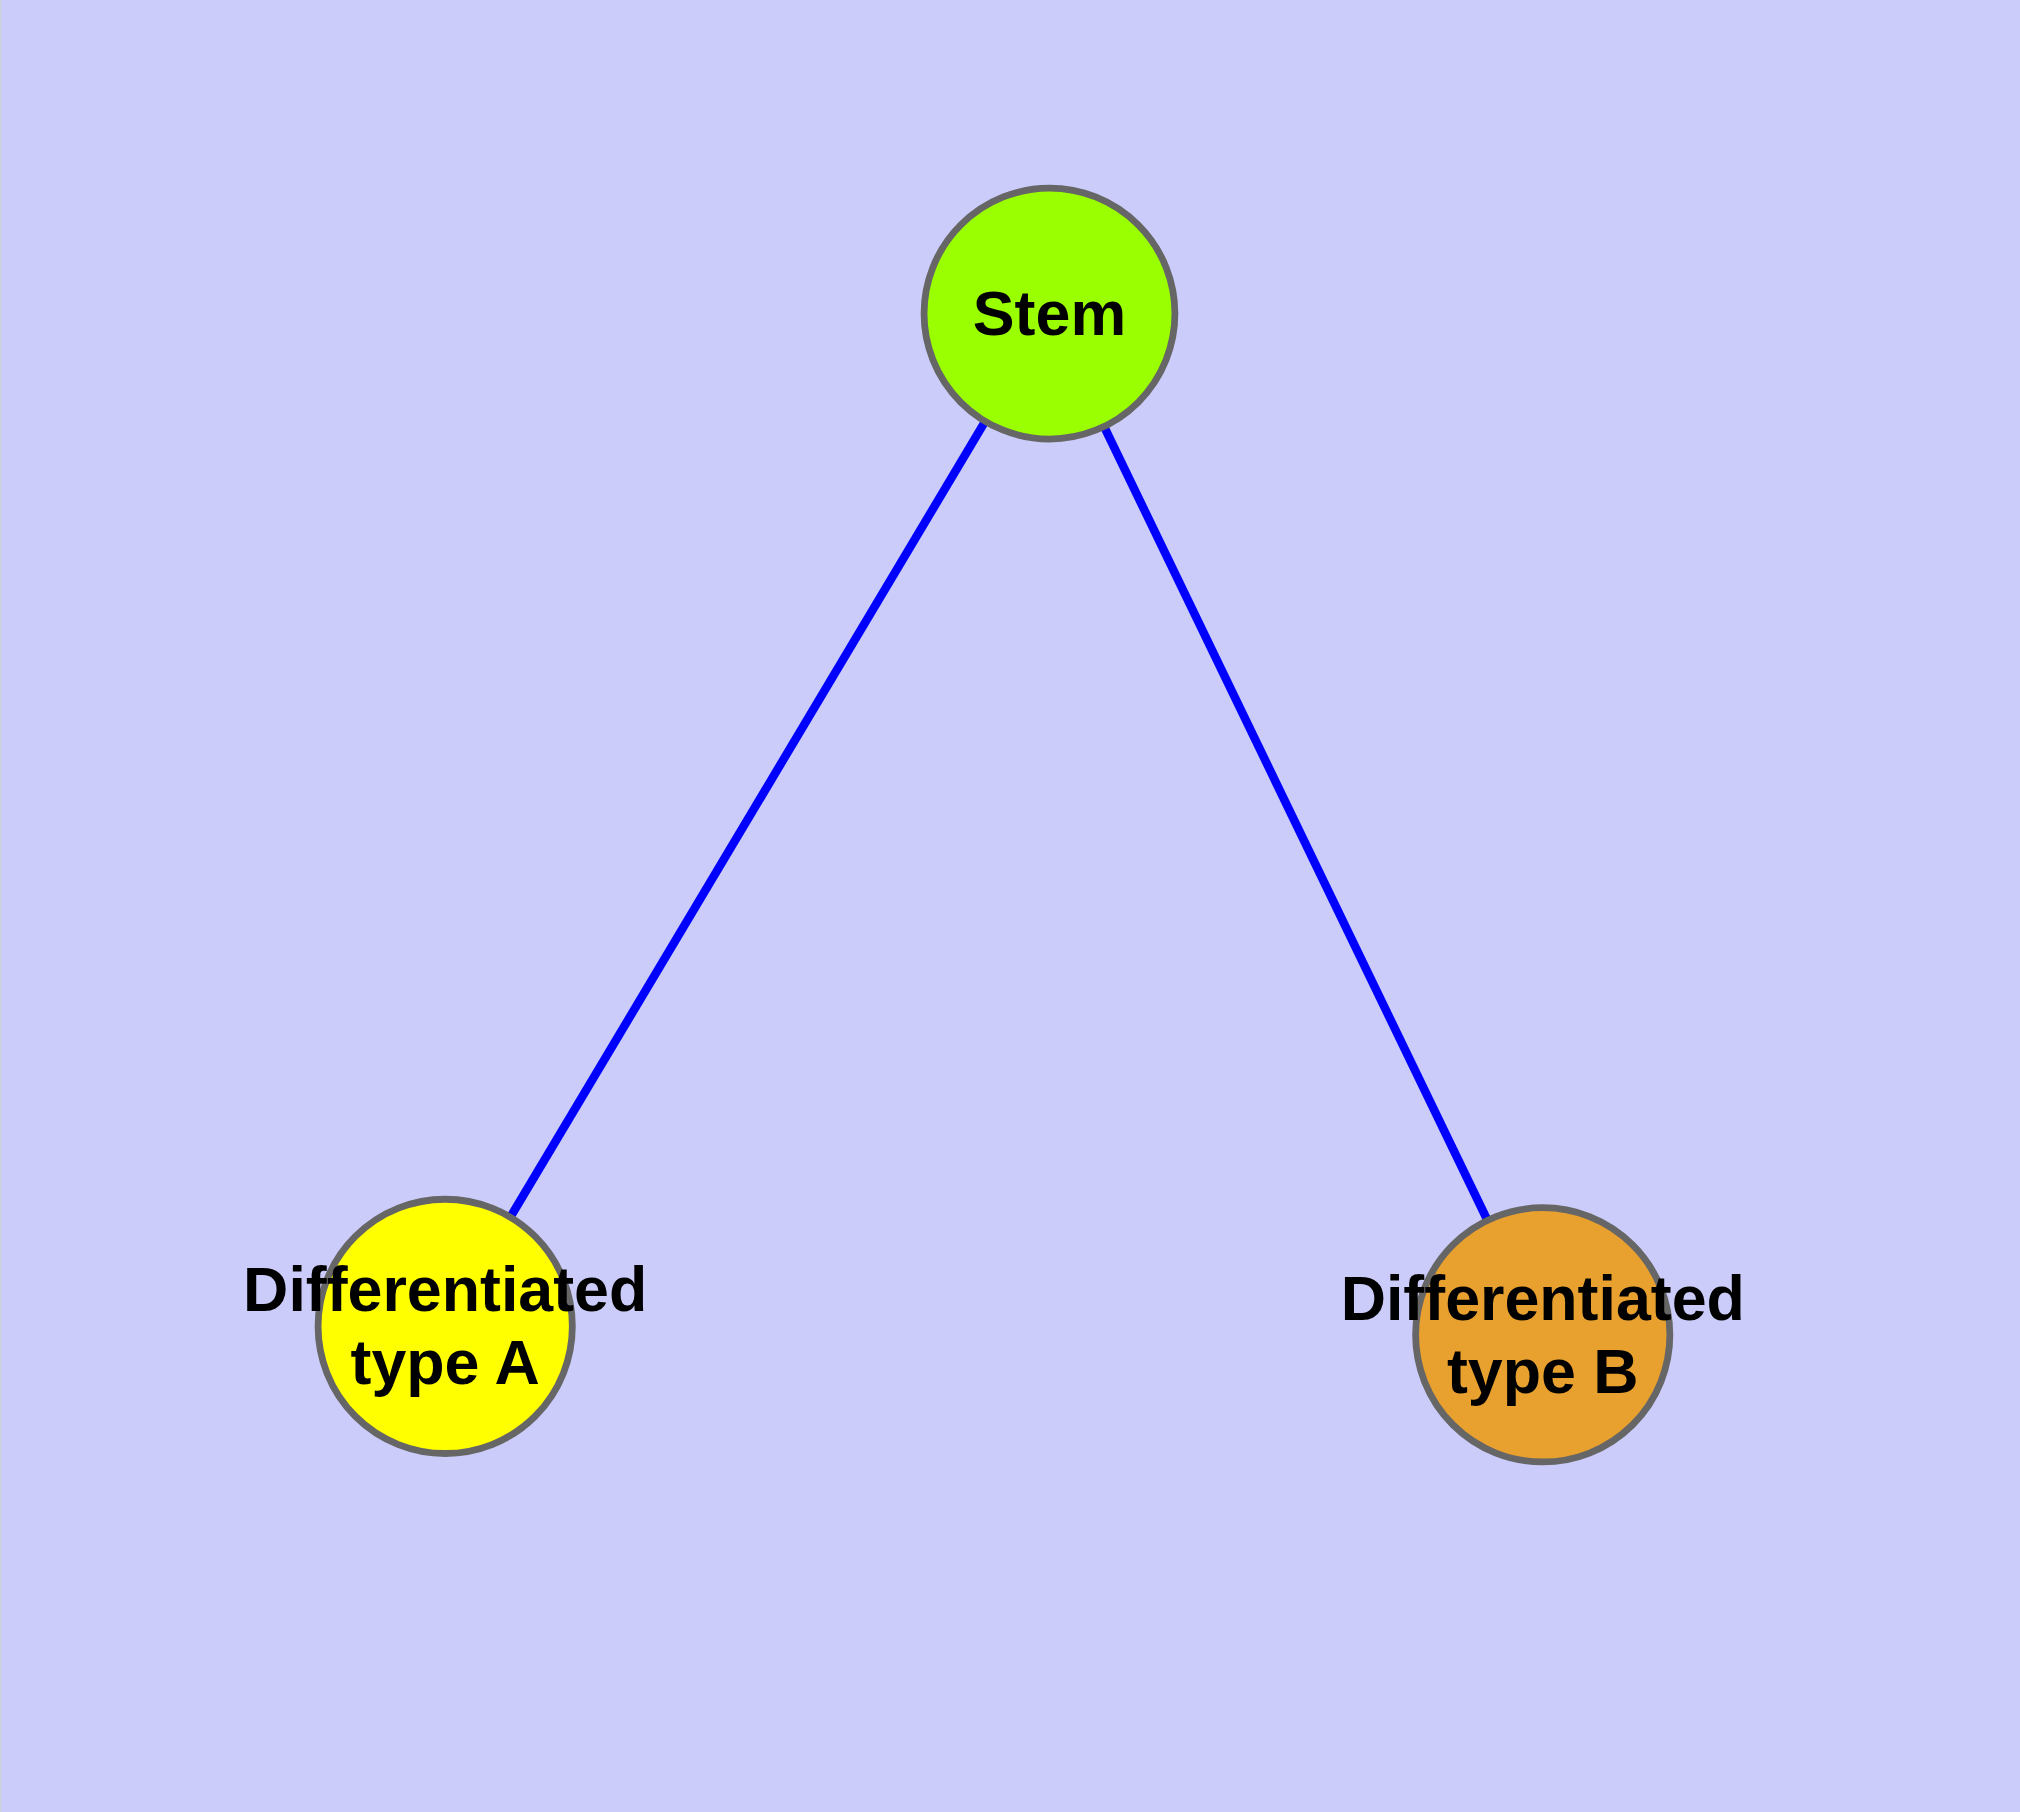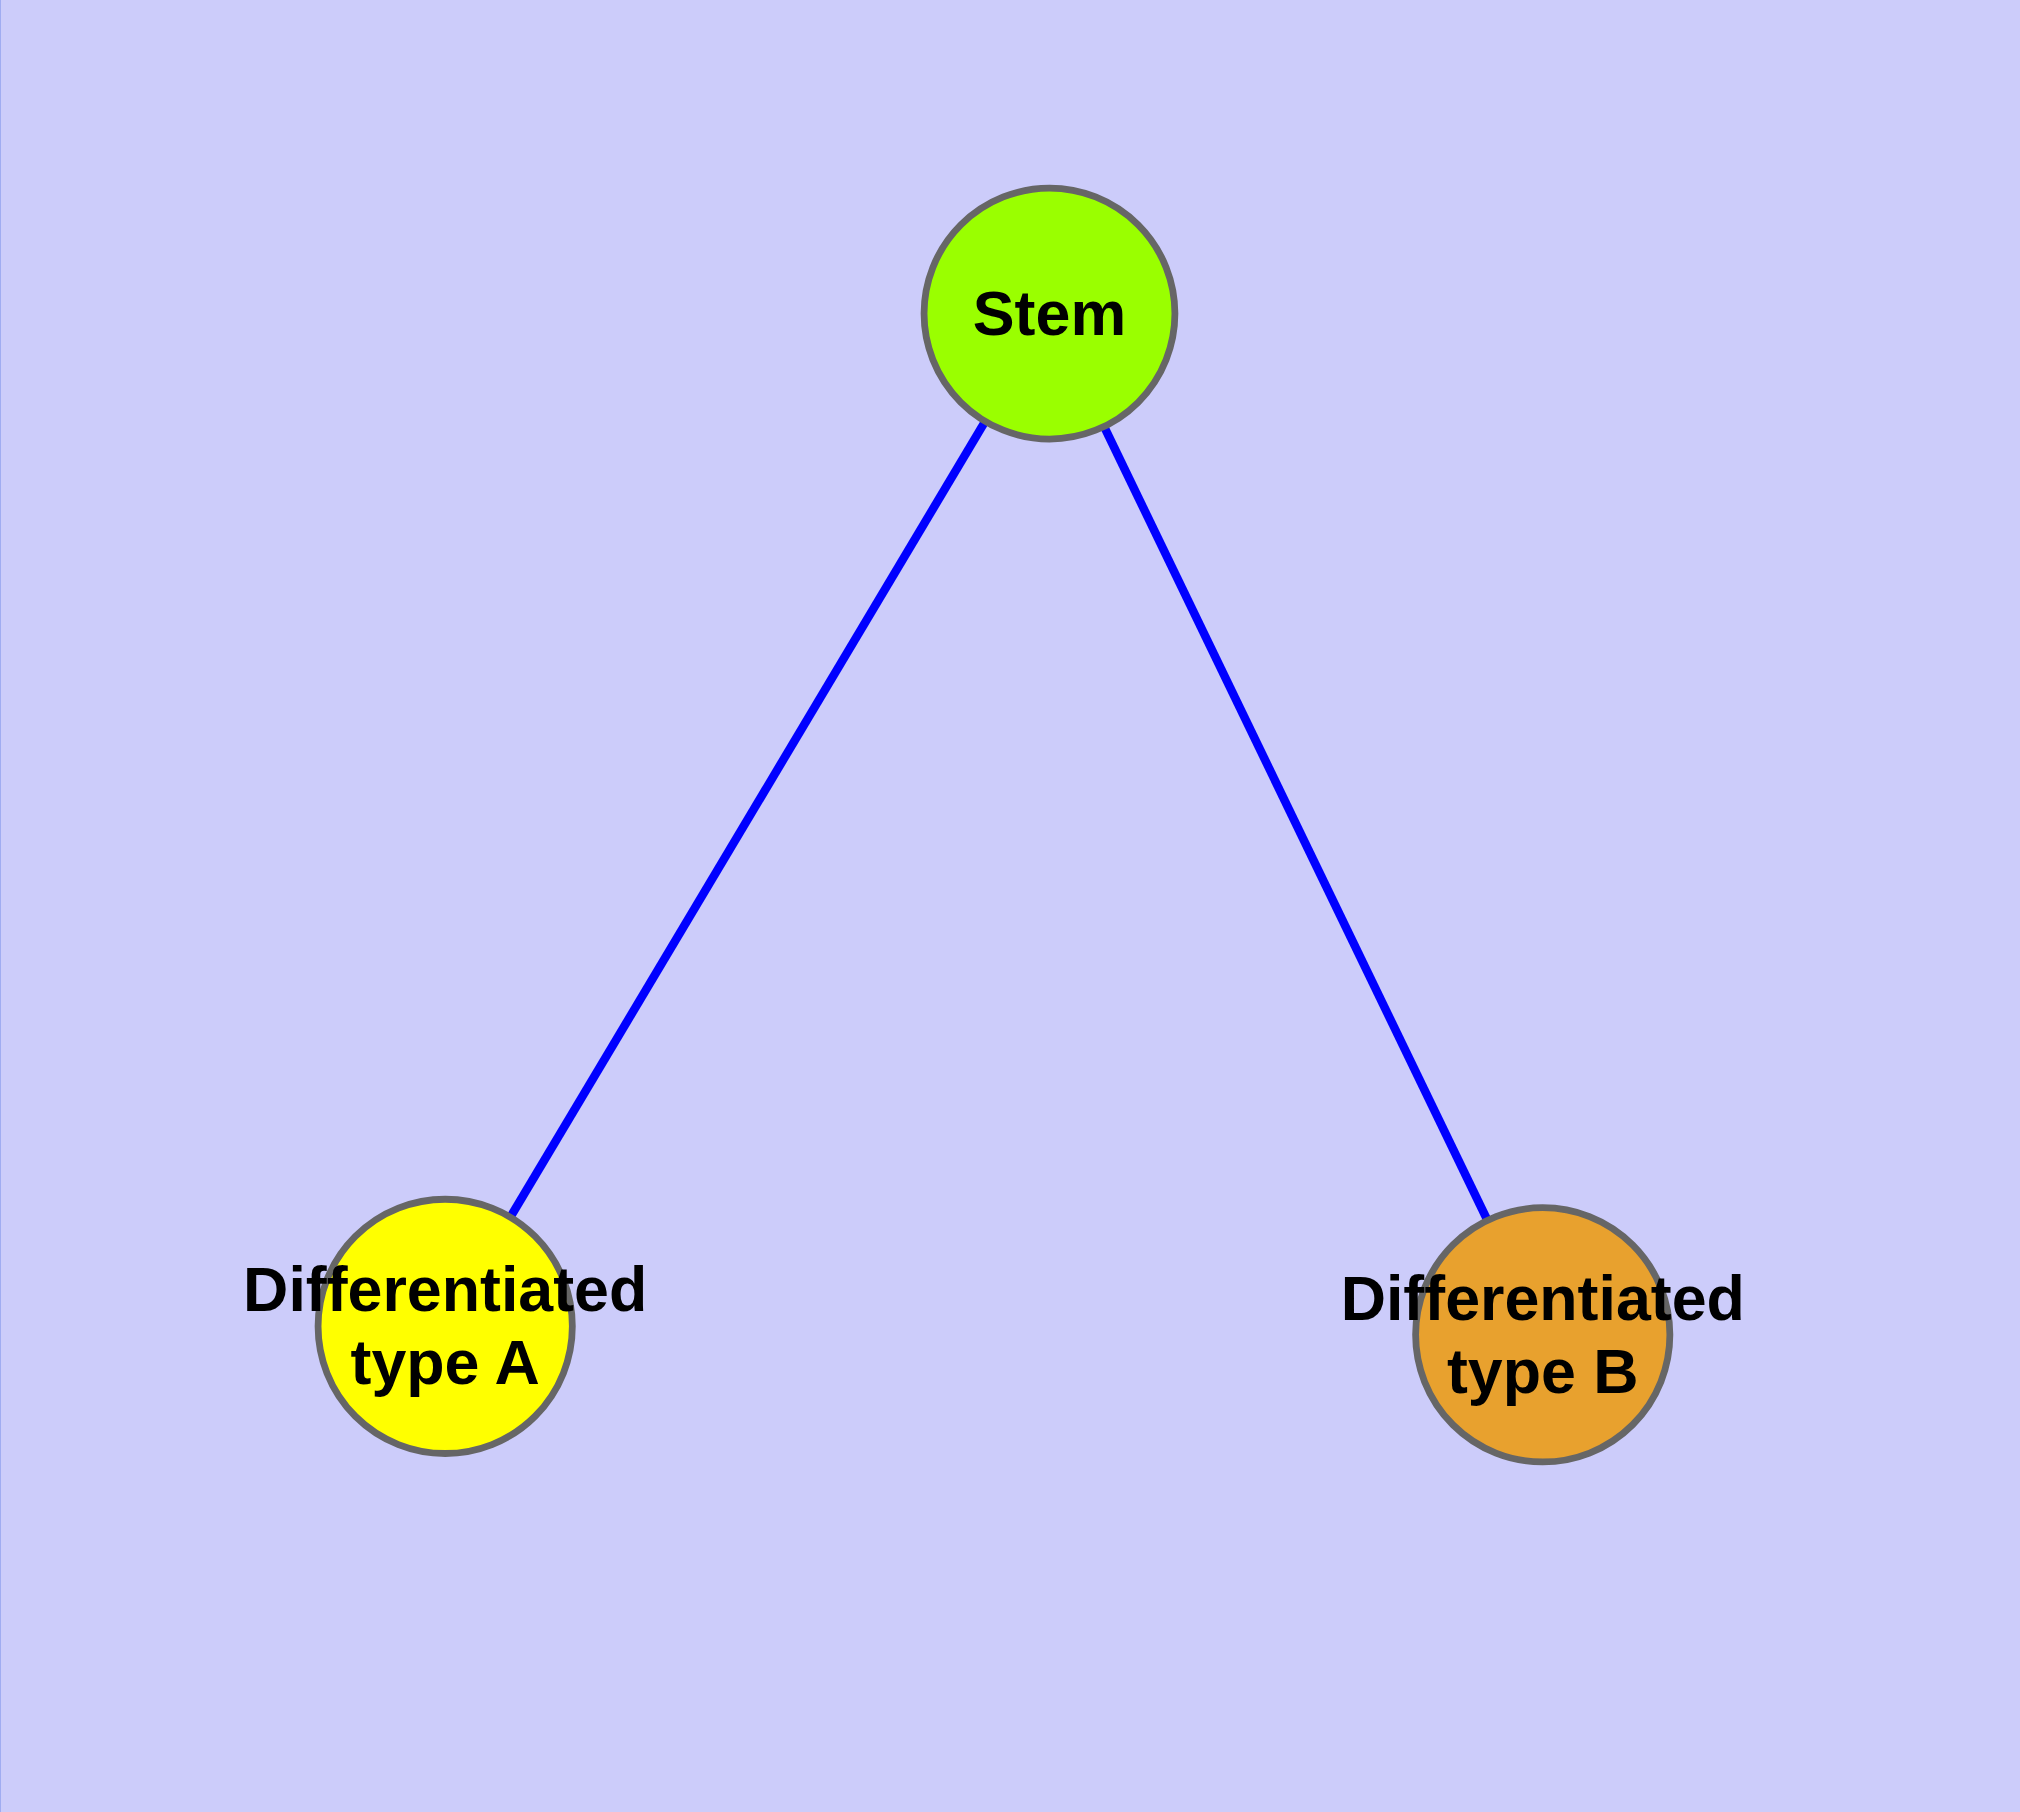--- a/index.html
+++ b/index.html
@@ -28,21 +28,21 @@
     font-weight: bold;
     fill: #000000;
     text-anchor: middle;
     paint-order: normal;
     white-space: pre;
   }
 </style>
 </head>
 <body>
 
-<div id="graph-root" style="width: 2021px; height: 1812px; background: #1d4ed8;">
+<div id="graph-root" style="width: 2021px; height: 1812px; background: #bef264;">
   <svg id="graph-canvas" viewBox="0 0 2384 2138" xmlns="http://www.w3.org/2000/svg" style="width: 2021px; height: 1812px;">
     <rect id="bg-rect" x="0" y="0" width="2384" height="2138" fill="#ccccfa"></rect>
     <g id="edge-layer">
         <line x1="1165.2419568458179" y1="491.943704865705" x2="598.7828043253678" y2="1441.3387781643555" stroke="#0000ff" stroke-width="10" stroke-linecap="butt"></line>
         <line x1="1299.7581062568654" y1="497.86686948371624" x2="1757.3720612606435" y2="1445.3321886925694" stroke="#0000ff" stroke-width="10" stroke-linecap="butt"></line>
       </g>
     <g id="node-layer">
         <circle cx="1238" cy="370" r="148" fill="#9aff00" stroke="#666666" stroke-width="8"></circle>
         <circle cx="525" cy="1565" r="150" fill="#ffff00" stroke="#666666" stroke-width="8"></circle>
         <circle cx="1820" cy="1575" r="150" fill="#e8a12e" stroke="#666666" stroke-width="8"></circle>

